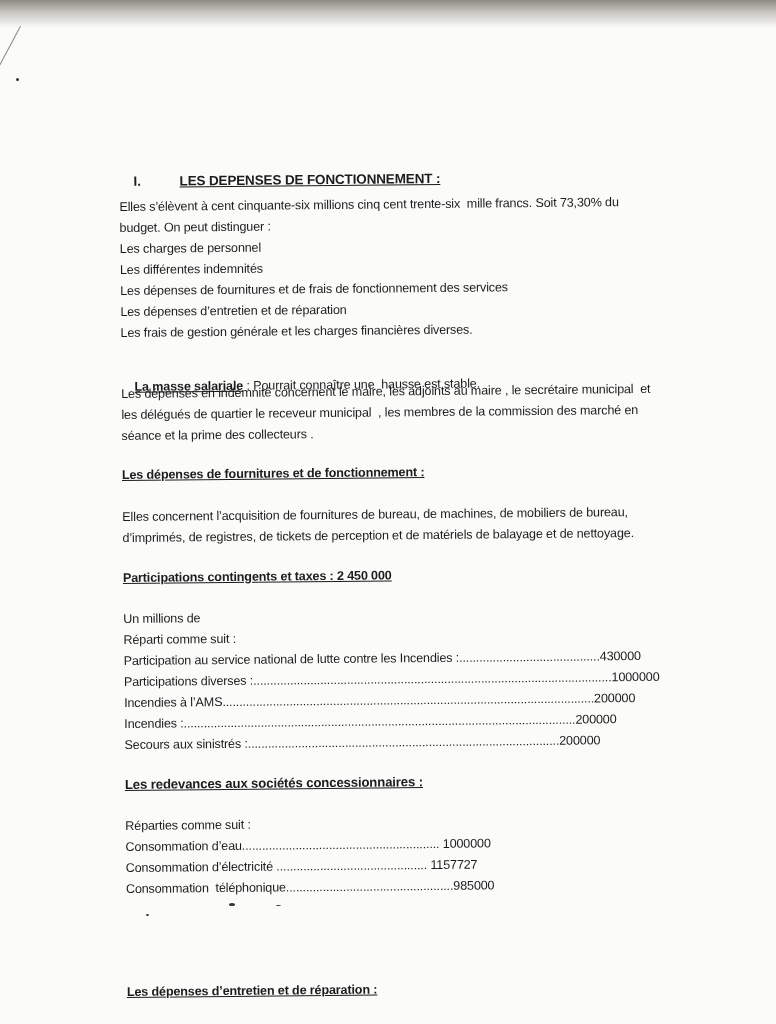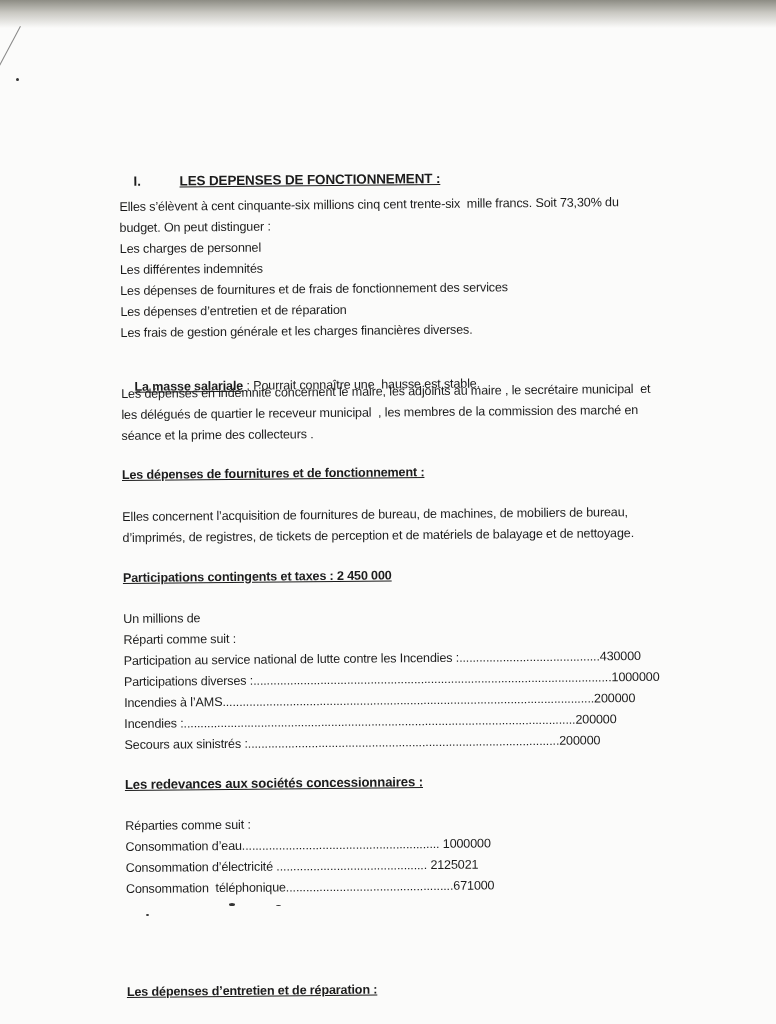--- a/index.html
+++ b/index.html
@@ -68,17 +68,17 @@
 
   <div class="line" style="top:654px"><span>Participation au service national de lutte contre les Incendies :</span><span>..........................................</span><span>430000</span></div>
   <div class="line" style="top:675px"><span>Participations diverses :</span><span>...........................................................................................................</span><span>1000000</span></div>
   <div class="line" style="top:696px"><span>Incendies à l’AMS</span><span>...............................................................................................................</span><span>200000</span></div>
   <div class="line" style="top:717px"><span>Incendies :</span><span>.....................................................................................................................</span><span>200000</span></div>
   <div class="line" style="top:738px"><span>Secours aux sinistrés :</span><span>.............................................................................................</span><span>200000</span></div>
 
   <div class="line u" style="top:777px;font-size:13.2px">Les redevances aux sociétés concessionnaires :</div>
   <div class="line" style="top:819px">Réparties comme suit :</div>
   <div class="line" style="top:840px"><span>Consommation d’eau</span><span>...........................................................</span><span> 1000000</span></div>
-  <div class="line" style="top:861px"><span>Consommation d’électricité </span><span>.............................................</span><span> 2125021</span></div>
-  <div class="line" style="top:882px"><span>Consommation  téléphonique</span><span>..................................................</span><span>671000</span></div>
+  <div class="line" style="top:861px"><span>Consommation d’électricité </span><span>.............................................</span><span> 1157727</span></div>
+  <div class="line" style="top:882px"><span>Consommation  téléphonique</span><span>..................................................</span><span>985000</span></div>
 
   <div class="line u" style="top:985px">Les dépenses d’entretien et de réparation :</div>
 </div>
 
 </body></html>

